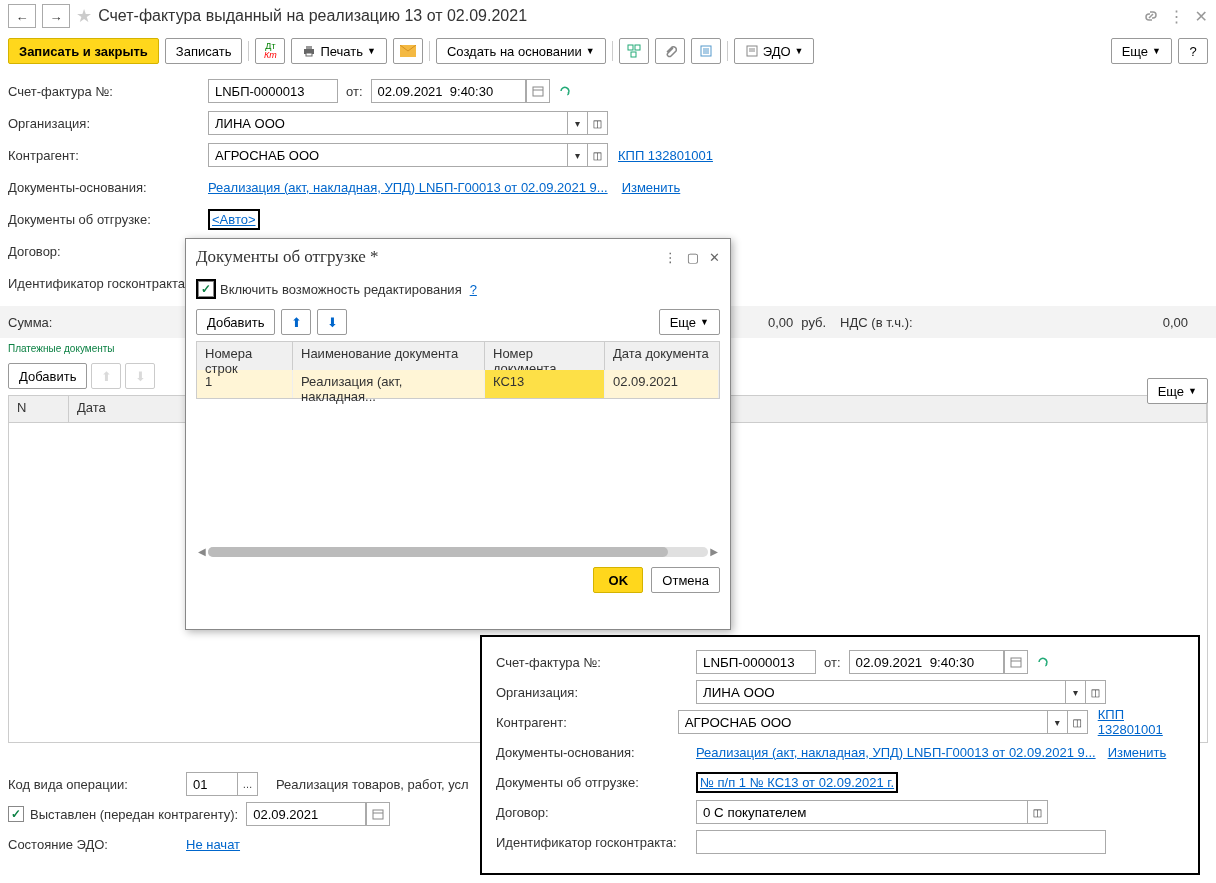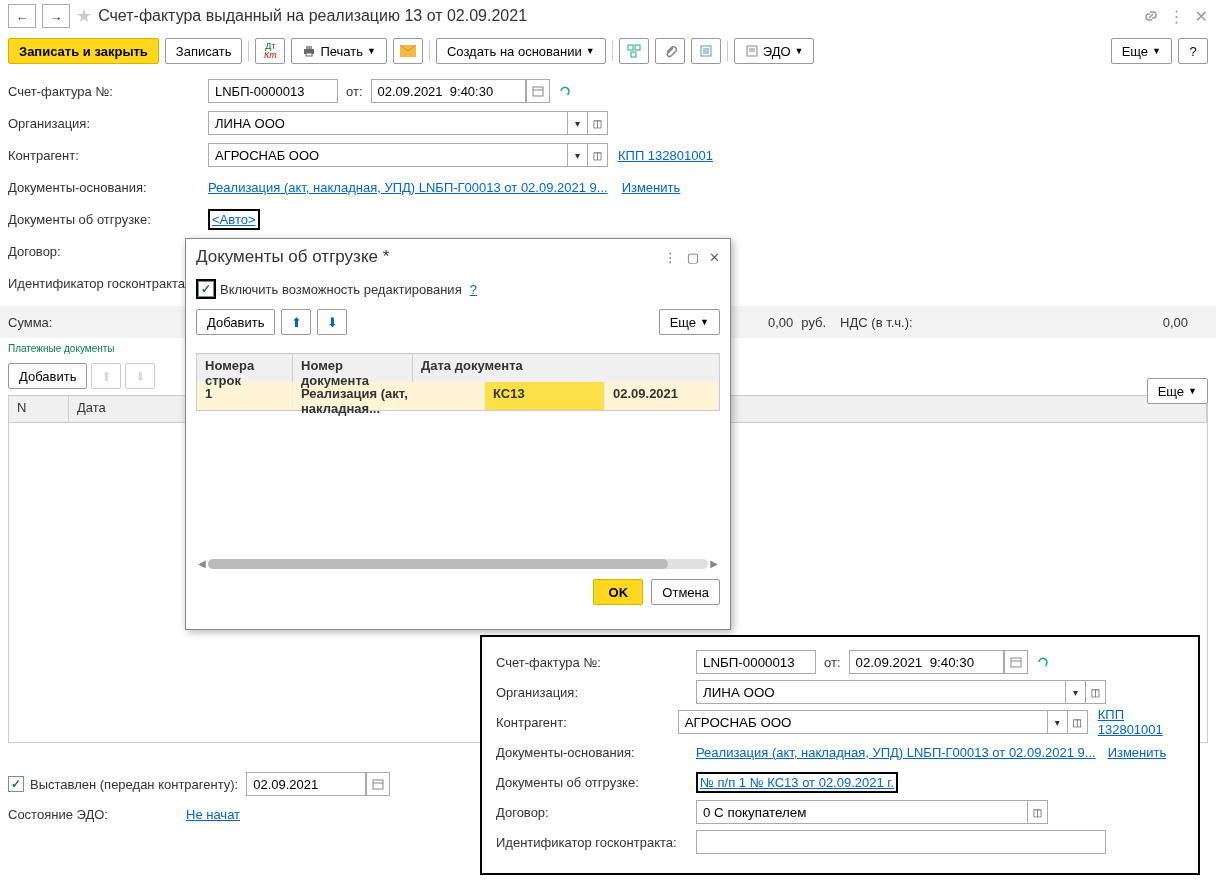--- a/index.html
+++ b/index.html
@@ -35,28 +35,28 @@
 
 .sum-row { background: #f3f3f3; padding: 6px 8px; display: flex; align-items: center; height: 32px; }
 .sum-row .form-label { width: 200px; }
 
 .pay-toolbar { display: flex; align-items: center; padding: 6px 8px; gap: 4px; }
 .table-header { display: flex; background: #f0f0f0; border: 1px solid #ccc; height: 28px; }
 .th { padding: 4px 8px; border-right: 1px solid #ccc; }
 
 .modal { position: absolute; top: 238px; left: 185px; width: 546px; height: 392px; background: #fff; border: 1px solid #888; box-shadow: 2px 2px 8px rgba(0,0,0,0.3); }
 .modal-title-bar { display: flex; align-items: center; padding: 8px 10px; }
-.modal-title { font-size: 17px; }
+.modal-title { font-size: 17px; font-family: Liberation Serif, serif; }
 .modal-controls { margin-left: auto; display: flex; gap: 10px; align-items: center; color: #666; }
 .modal-controls span { cursor: pointer; }
 .checkbox-row { display: flex; align-items: center; padding: 4px 10px; gap: 4px; }
 .checkbox-green { width: 16px; height: 16px; border: 1px solid #888; display: flex; align-items: center; justify-content: center; color: #0b8043; font-weight: bold; font-size: 12px; }
 .checkbox-frame { border: 2px solid #000; padding: 0; }
 .modal-toolbar { display: flex; align-items: center; padding: 6px 10px; gap: 6px; }
-.modal-table { margin: 12px 10px; border: 1px solid #ccc; font-weight: bold; }
+.modal-table { margin: 0 10px; border: 1px solid #ccc; }
 .modal-th-row { display: flex; background: #f0f0f0; height: 28px; }
 .modal-th { padding: 4px 8px; border-right: 1px solid #ccc; font-size: 13px; }
 .modal-td-row { display: flex; height: 28px; background: #fff5d6; }
 .modal-td { padding: 4px 8px; border-right: 1px solid #eee; font-size: 13px; }
 .modal-td.sel { background: #fde047; }
 .modal-scroll { display: flex; margin: 147px 10px 0; align-items: center; }
 .scroll-track { flex: 1; height: 10px; background: #e0e0e0; border-radius: 5px; position: relative; }
 .scroll-thumb { position: absolute; left: 0; width: 92%; height: 10px; background: #bbb; border-radius: 5px; }
 .scroll-arrow { color: #888; padding: 0 2px; cursor: pointer; font-size: 10px; }
 .modal-footer { display: flex; justify-content: flex-end; gap: 8px; padding: 10px; }
@@ -268,20 +268,21 @@
         <span style="color:#06c">⬇</span>
       </button>
     <button class="btn" style="margin-left:auto">
         <span>Еще</span> 
         <span style="font-size:9px">▼</span>
       </button>
   </div>
   <div class="modal-table">
     <div class="modal-th-row">
       <div class="modal-th" style="width:96px">Номера строк</div>
+      <div class="modal-th" style="width:192px">Наименование документа</div>
       <div class="modal-th" style="width:120px">Номер документа</div>
       <div class="modal-th" style="flex:1;border-right:none">Дата документа</div>
     </div>
     <div class="modal-td-row">
       <div class="modal-td" style="width:96px">1</div>
       <div class="modal-td" style="width:192px">Реализация (акт, накладная...</div>
       <div class="modal-td sel" style="width:120px">КС13</div>
       <div class="modal-td" style="flex:1">02.09.2021</div>
     </div>
   </div>
@@ -351,20 +352,26 @@
       </div>
   </div>
   <div class="bp-row">
     <span class="bp-label">Идентификатор госконтракта:</span>
     <input class="bp-input" style="width: 410px;">
   </div>
 </div>
 
 <div class="footer-area">
   <div class="footer-row">
+    <span class="footer-label">Код вида операции:</span>
+    <input class="input-field" style="width: 52px;" value="01">
+    <span class="select-btn">…</span>
+    <span style="margin-left:18px">Реализация товаров, работ, усл</span>
+  </div>
+  <div class="footer-row">
     <span class="checkbox-green" style="margin-right:6px">✓</span>
     <span>Выставлен (передан контрагенту):</span>
     <input class="input-field" style="width: 120px; margin-left: 8px;" value="02.09.2021">
     <span class="cal-btn">
         <svg width="12" height="12" viewBox="0 0 12 12">
           <rect x="1" y="2" width="10" height="9" fill="none" stroke="#888"></rect>
           <line x1="1" y1="5" x2="11" y2="5" stroke="#888"></line>
         </svg>
       </span>
   </div>

